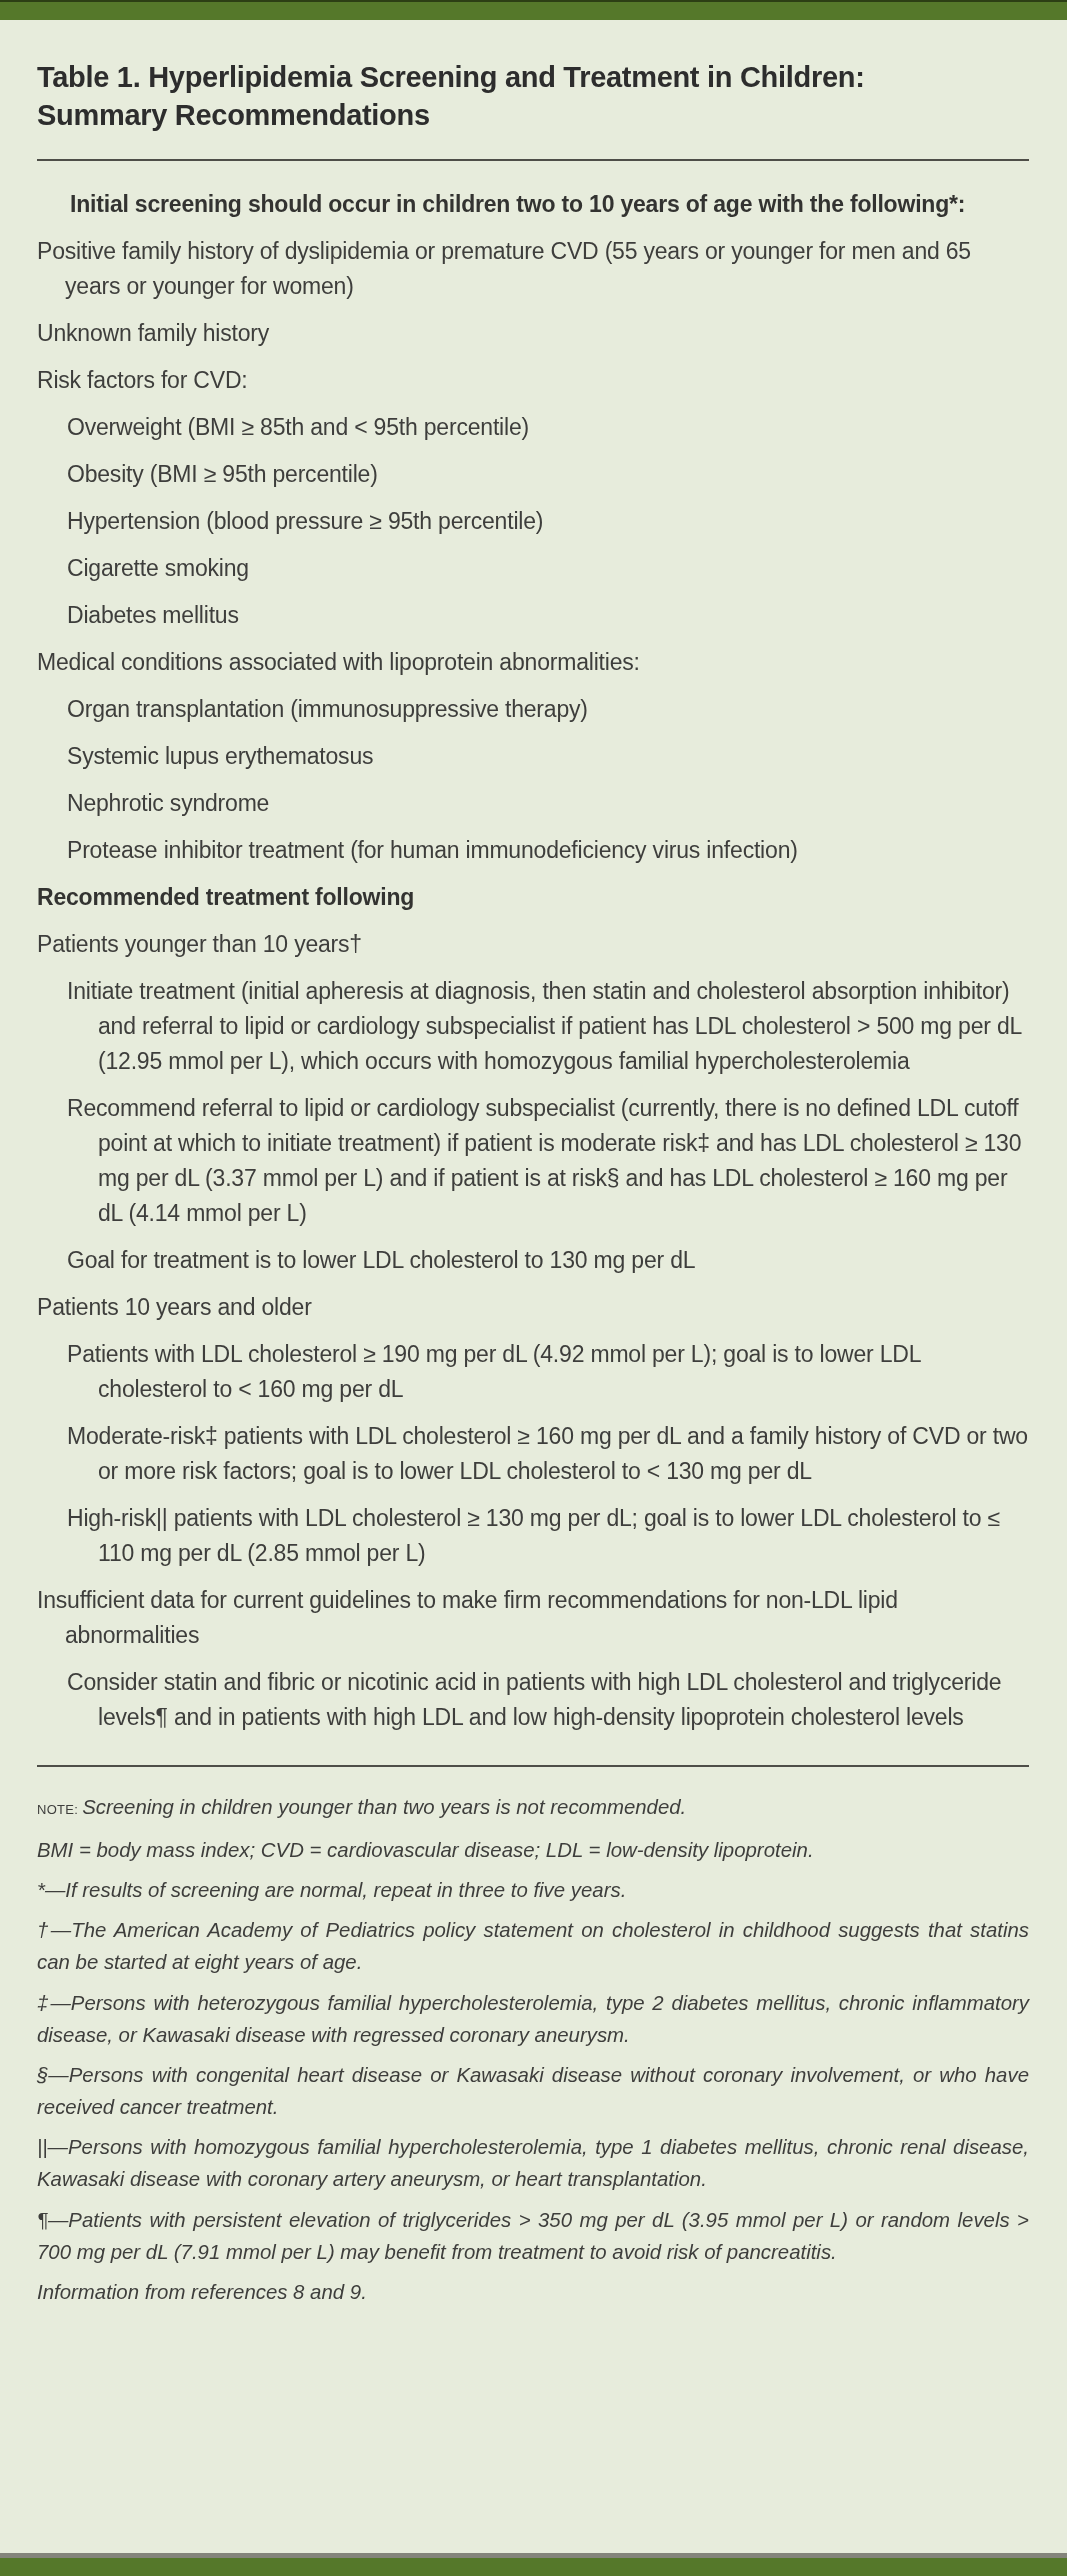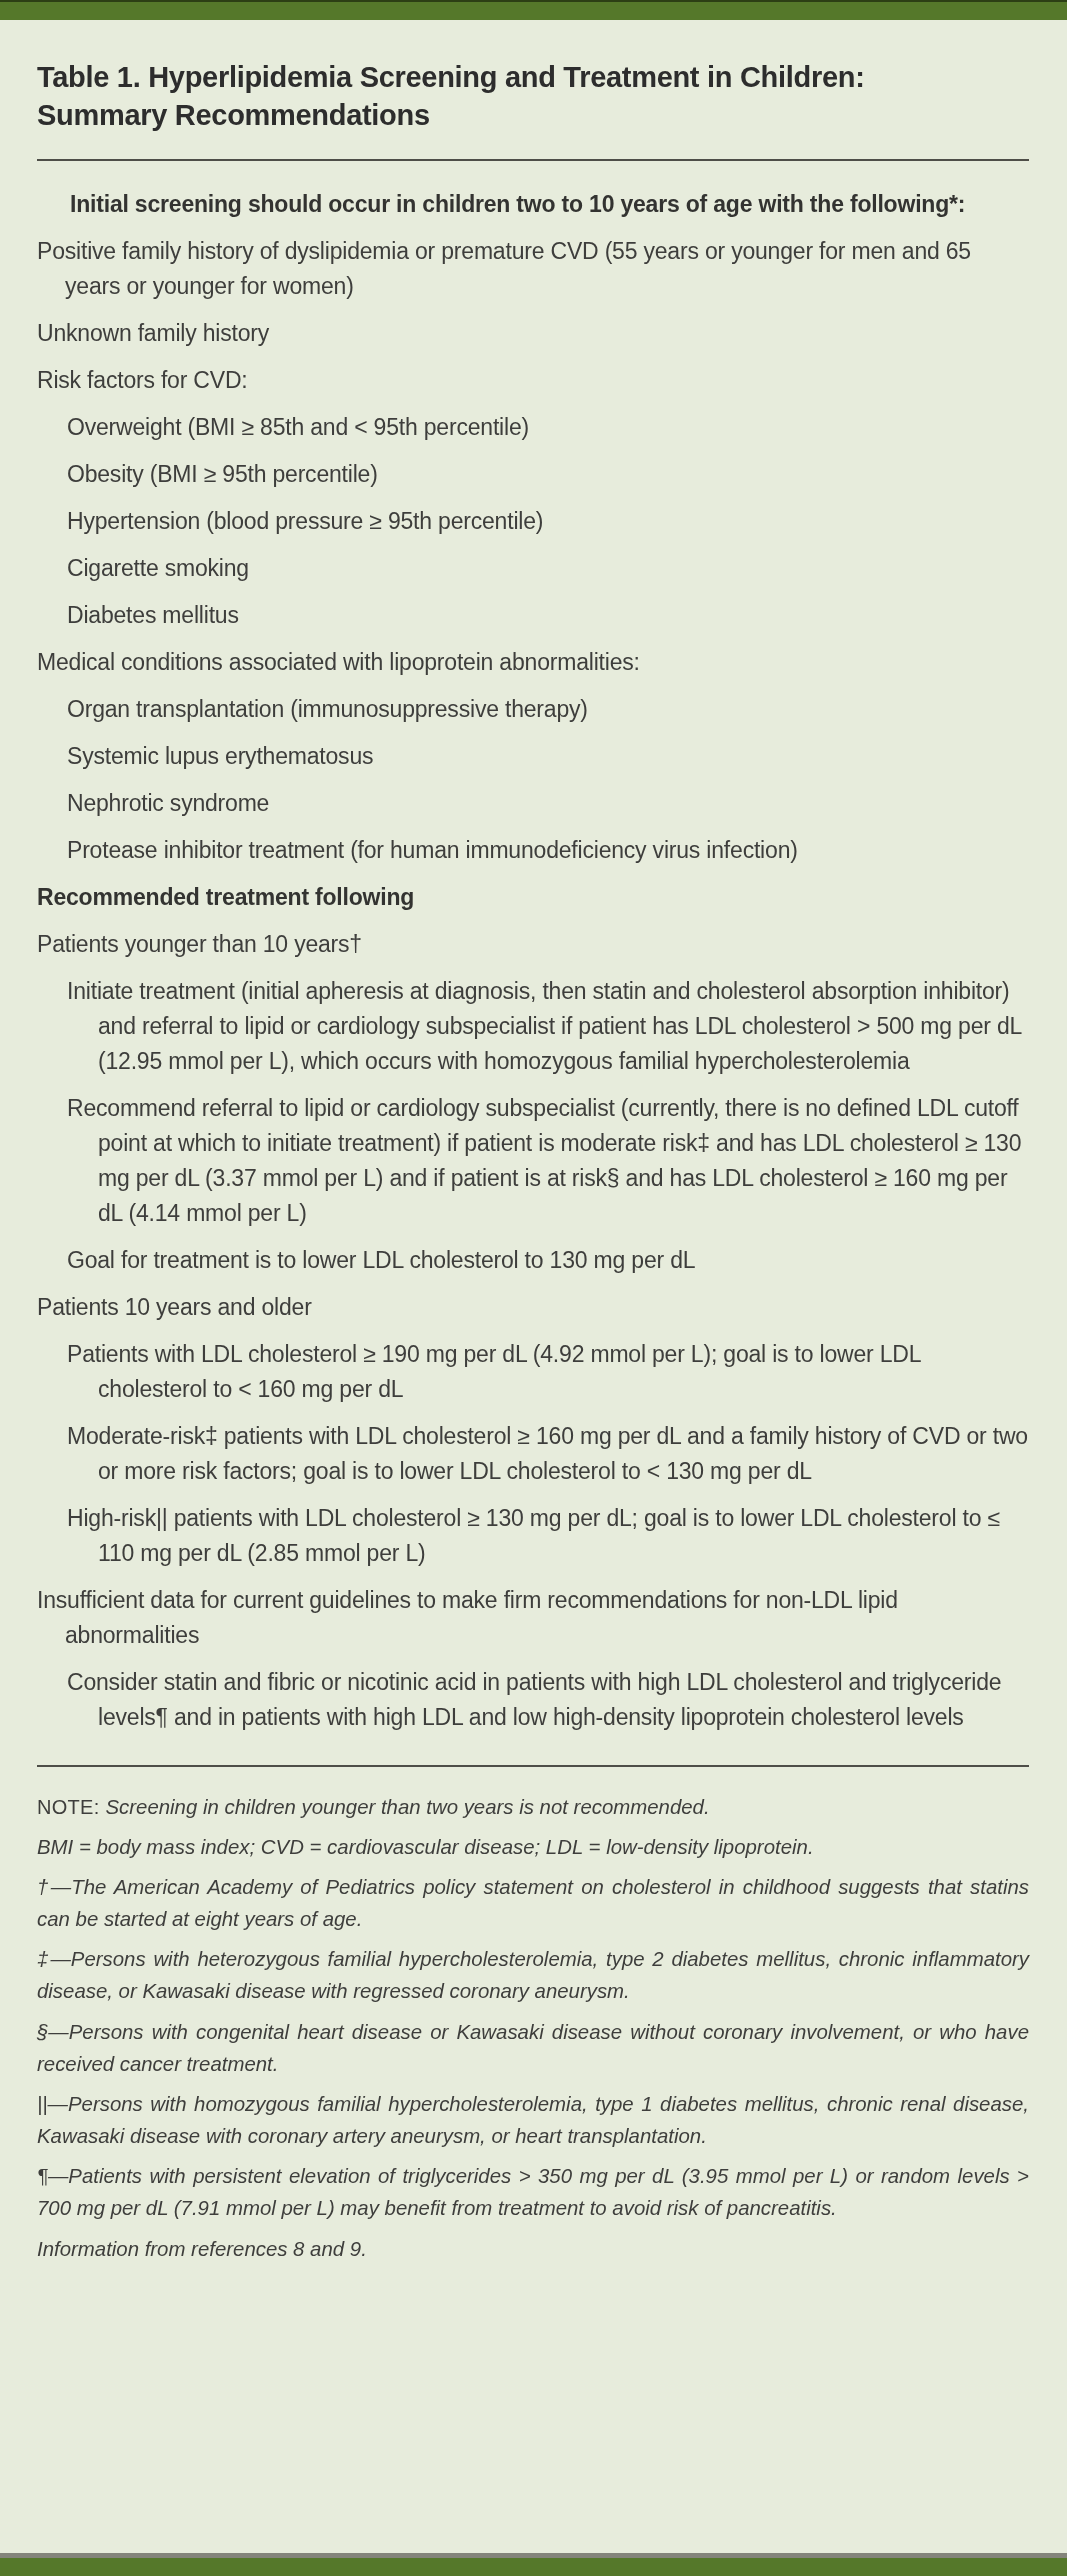--- a/index.html
+++ b/index.html
@@ -47,21 +47,21 @@
   .item.bold{font-weight:bold;color:#333331;}
   .footnotes{}
   .footnote{
     margin:8.3px 0 0 0;
     font-size:20.4px;line-height:32px;font-style:italic;
     color:var(--text_color);
   }
   .footnote:first-child{margin-top:0;}
   .footnote.justify{text-align:justify;}
   .fn-label{
-    font-style:normal;font-size:20px;letter-spacing:0.3px;
+    font-style:normal;font-size:13px;letter-spacing:0.3px;
   }
   .bottom-bars{flex:0 0 auto;}
   .bar-gray{height:5.6px;background:var(--bar_gray);}
   .bar-green{height:17.6px;background:var(--accent_green);}
 </style>
 </head>
 <body>
 
 <div class="page">
   <div class="top-bar"></div>
@@ -99,20 +99,21 @@
         <p class="item lvl0">Insufficient data for current guidelines to make firm recommendations for non-LDL lipid abnormalities</p>
         <p class="item lvl1">Consider statin and fibric or nicotinic acid in patients with high LDL cholesterol and triglyceride levels¶ and in patients with high LDL and low high-density lipoprotein cholesterol levels</p>
       </div>
 
     <hr class="rule rule-foot">
 
     <div class="footnotes">
 
     <p class="footnote lvl0"><span class="fn-label">NOTE: </span><span class="fn-text">Screening in children younger than two years is not recommended.</span></p>
         <p class="footnote lvl0"><span class="fn-text">BMI = body mass index; CVD = cardiovascular disease; LDL = low-density lipoprotein.</span></p>
+        <p class="footnote lvl0"><span class="fn-text">*—If results of screening are normal, repeat in three to five years.</span></p>
         <p class="footnote lvl0 justify"><span class="fn-text">†—The American Academy of Pediatrics policy statement on cholesterol in childhood suggests that statins can be started at eight years of age.</span></p>
         <p class="footnote lvl0 justify"><span class="fn-text">‡—Persons with heterozygous familial hypercholesterolemia, type 2 diabetes mellitus, chronic inflammatory disease, or Kawasaki disease with regressed coronary aneurysm.</span></p>
         <p class="footnote lvl0 justify"><span class="fn-text">§—Persons with congenital heart disease or Kawasaki disease without coronary involvement, or who have received cancer treatment.</span></p>
         <p class="footnote lvl0 justify"><span class="fn-text">||—Persons with homozygous familial hypercholesterolemia, type 1 diabetes mellitus, chronic renal disease, Kawasaki disease with coronary artery aneurysm, or heart transplantation.</span></p>
         <p class="footnote lvl0 justify"><span class="fn-text">¶—Patients with persistent elevation of triglycerides &gt; 350 mg per dL (3.95 mmol per L) or random levels &gt; 700 mg per dL (7.91 mmol per L) may benefit from treatment to avoid risk of pancreatitis.</span></p>
         <p class="footnote lvl0"><span class="fn-text">Information from references 8 and 9.</span></p>
       </div>
   </div>
 
   <div class="bottom-bars">

